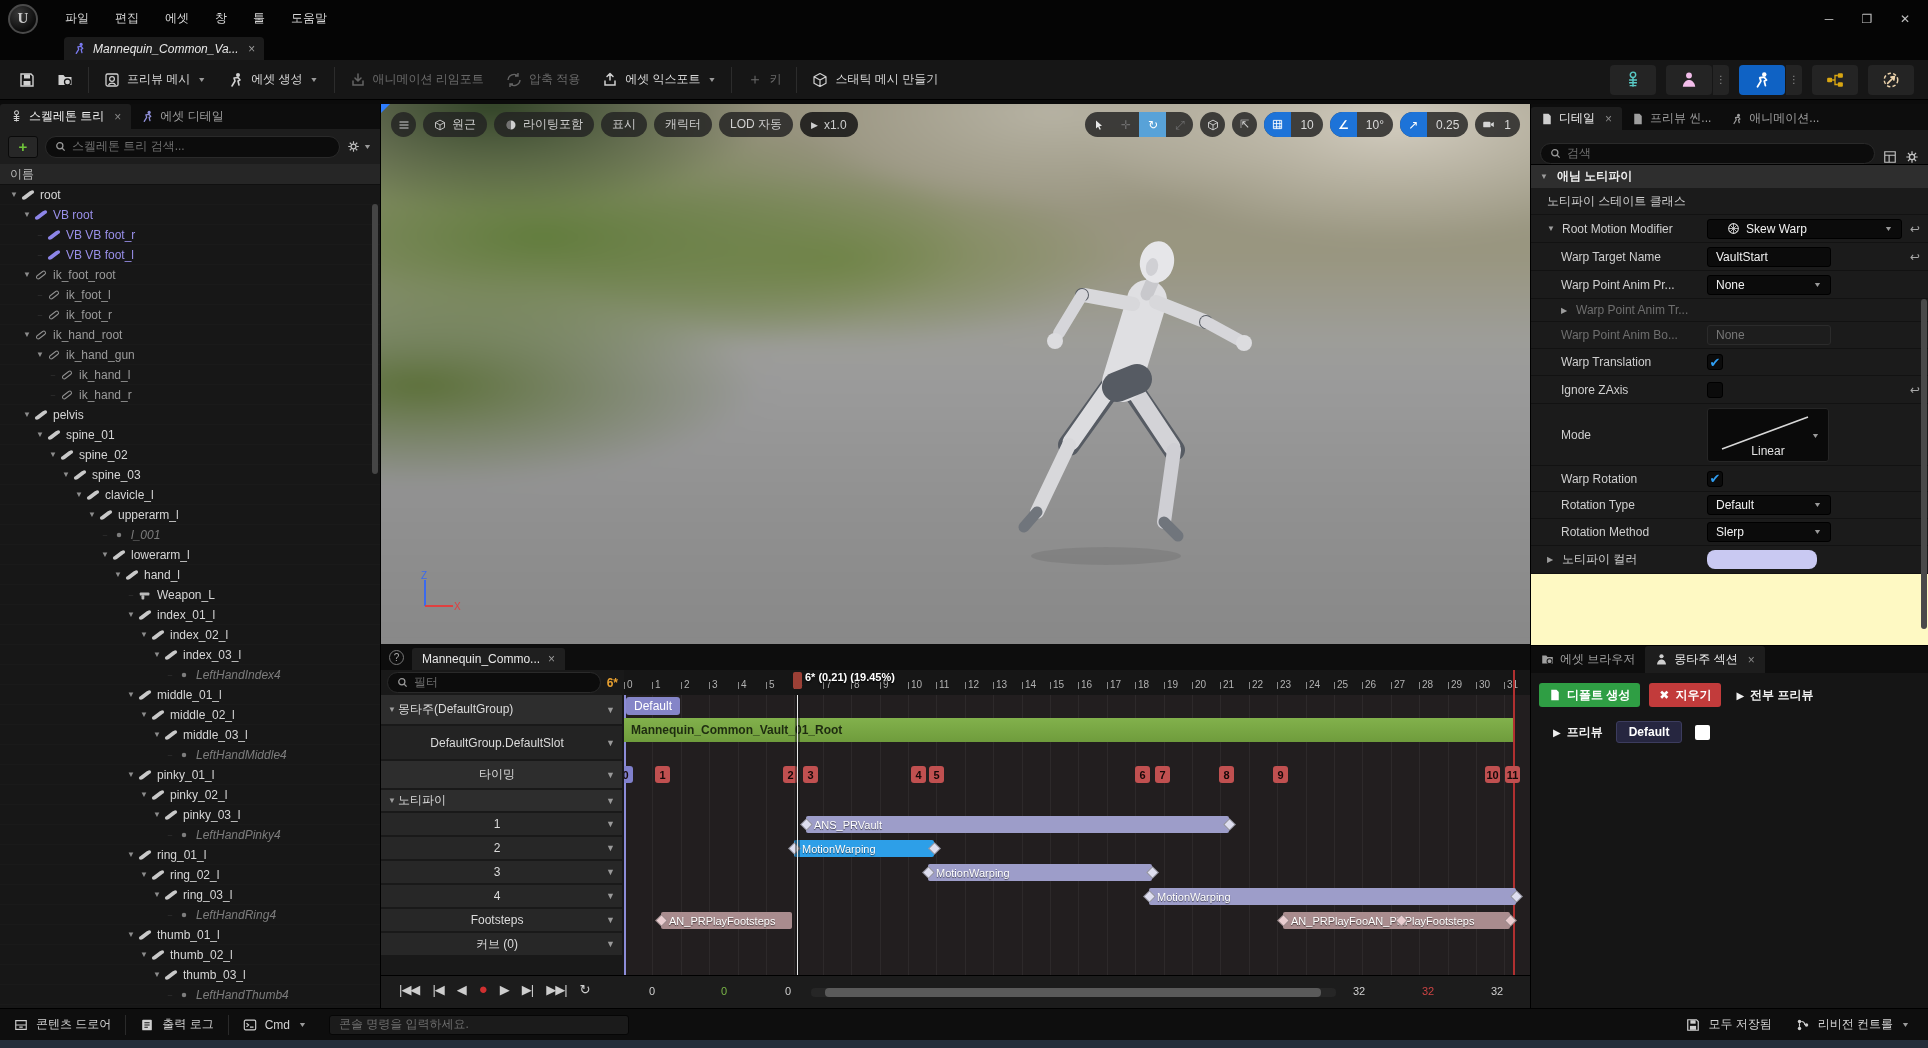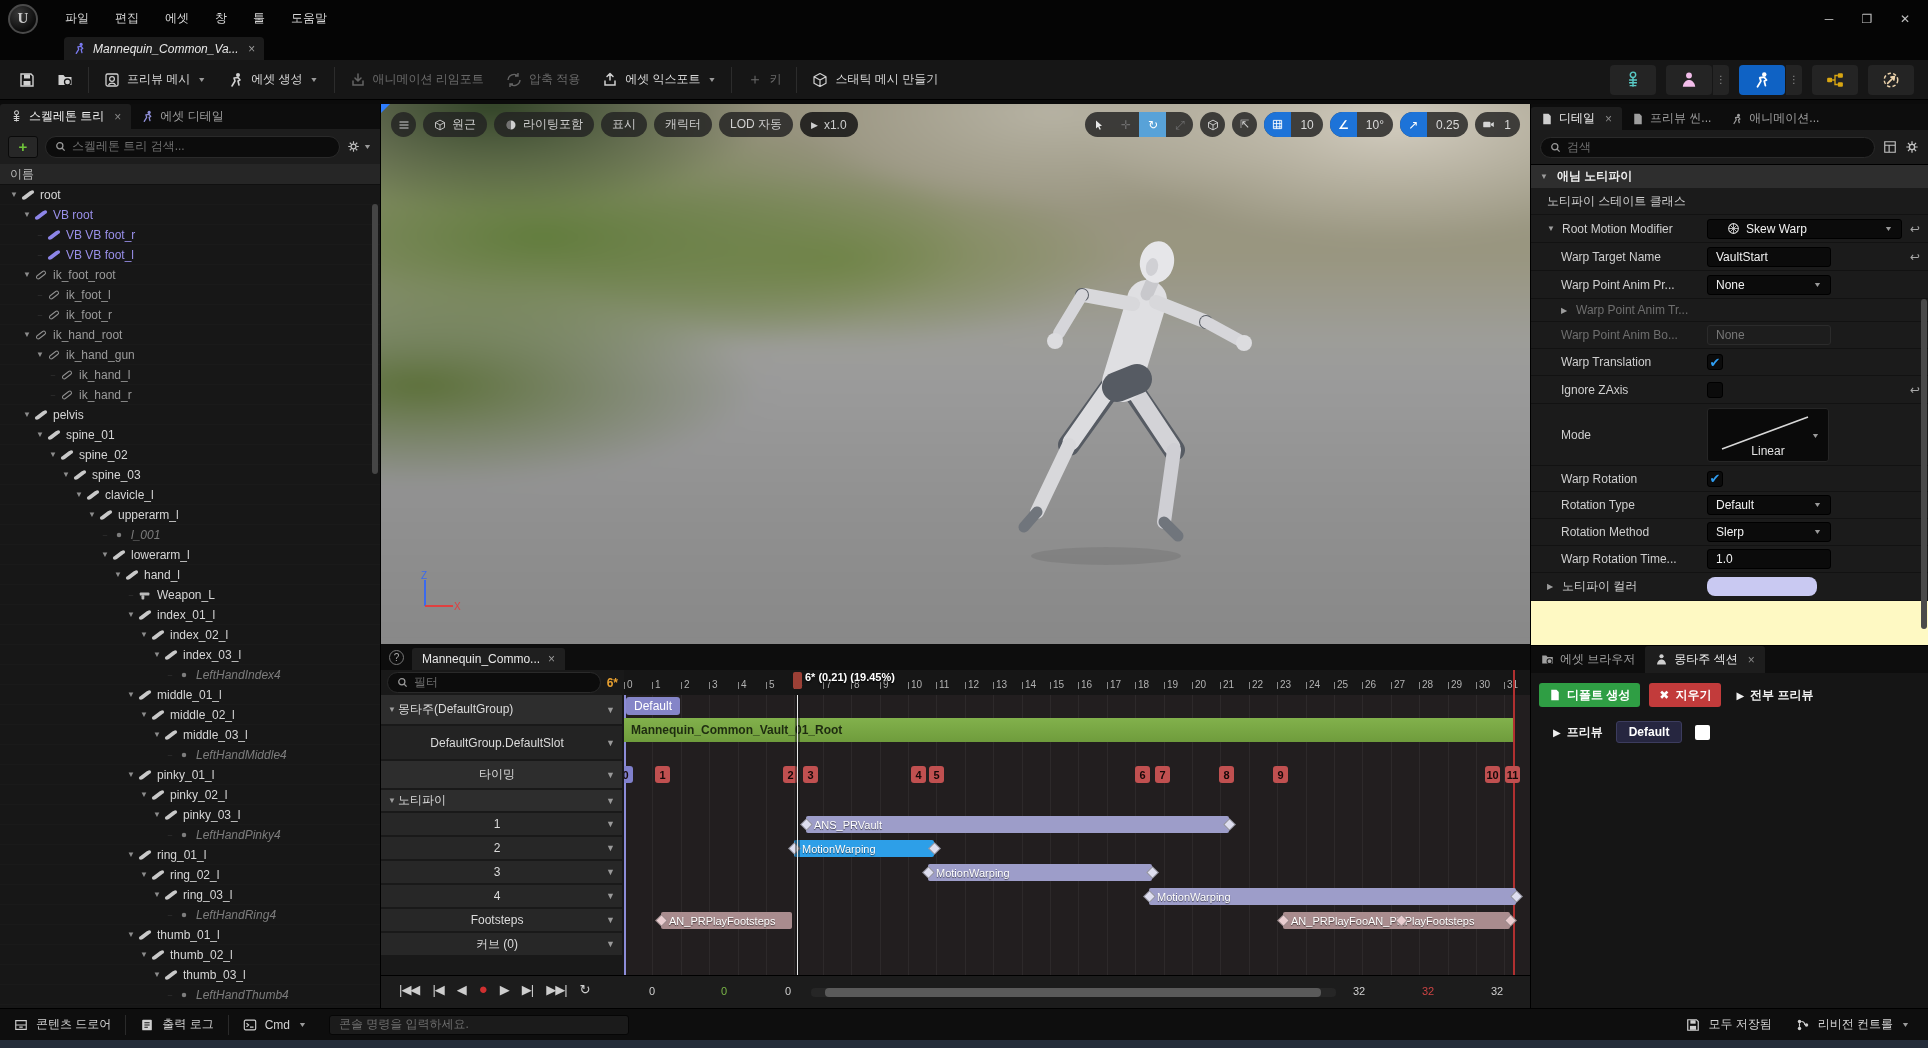--- a/index.html
+++ b/index.html
@@ -79,21 +79,21 @@
   .seg.off { color:#6e6e6e; }
   .snapgrp { height:25px; background:rgba(34,34,34,.82); border-radius:13px; display:flex; align-items:center; overflow:hidden; }
   .snap-ic { height:25px; min-width:27px; background:#1d73d8; color:#fff; display:flex; align-items:center; justify-content:center; padding:0 5px; }
   .snap-val { padding:0 9px; color:#d9d9d9; }
   .axis-gizmo { position:absolute; left:34px; bottom:28px; }
   .mannequin { position:absolute; left:560px; top:40px; }
 
   
   .rpanel { position:absolute; left:1530px; top:104px; width:398px; height:541px; background:#fef9c3; border-left:1px solid #000; }
   .r-tabs { display:flex; height:26px; background:#0d0d0d; align-items:flex-end; }
-  .d-search { height:34px; display:flex; align-items:center; gap:8px; padding:0 9px; background:#1b1b1b; }
+  .d-search { height:34px; display:flex; align-items:flex-end; gap:8px; padding:0 9px; background:#1b1b1b; }
   .sec-hdr { height:24px; background:#2e2e2e; display:flex; align-items:center; gap:7px; padding:0 9px; color:#efefef; font-weight:700; border-top:1px solid #000; }
   .d-rows { background:#1b1b1b; }
   .d-row { display:flex; align-items:center; border-bottom:1px solid #121212; min-height:27px; }
   .d-label { width:176px; flex:none; display:flex; align-items:center; gap:5px; color:#cfcfcf; overflow:hidden; white-space:nowrap; }
   .d-label.ind { padding-left:30px; } .d-label.ind0 { padding-left:16px; }
   .d-value { flex:1; display:flex; align-items:center; }
   .d-reset { width:26px; color:#a8a8a8; text-align:center; flex:none; }
   .inp { height:20px; background:#0b0b0b; border:1px solid #000; border-radius:3px; color:#f2f2f2; display:flex; align-items:center; padding:0 8px; }
   .inp.dd { justify-content:space-between; }
   .inp.gray { background:#1d1d1d; border-color:#2b2b2b; color:#787878; }
@@ -1100,29 +1100,20 @@
           <div class="d-label ind">
             <span>Rotation Method</span>
           </div>
           <div class="d-value">
             <div class="inp dd" style="width: 124px;">
               <span class="row" style="gap: 6px;">
                 <span>Slerp</span>
               </span>
               <span class="chev">▼</span>
             </div>
-          </div>
-          <div class="d-reset"></div>
-        </div>
-        <div class="d-row" style="min-height: 27px;">
-          <div class="d-label ind">
-            <span>Warp Rotation Time...</span>
-          </div>
-          <div class="d-value">
-            <div class="inp" style="width: 124px;">1.0</div>
           </div>
           <div class="d-reset"></div>
         </div>
         <div class="d-row" style="min-height: 28px;">
           <div class="d-label ind0">
             <span class="exp-tri">▶</span>
             <span>노티파이 컬러</span>
           </div>
           <div class="d-value">
             <div class="swatch" style="background: rgb(201, 201, 242);"></div>

